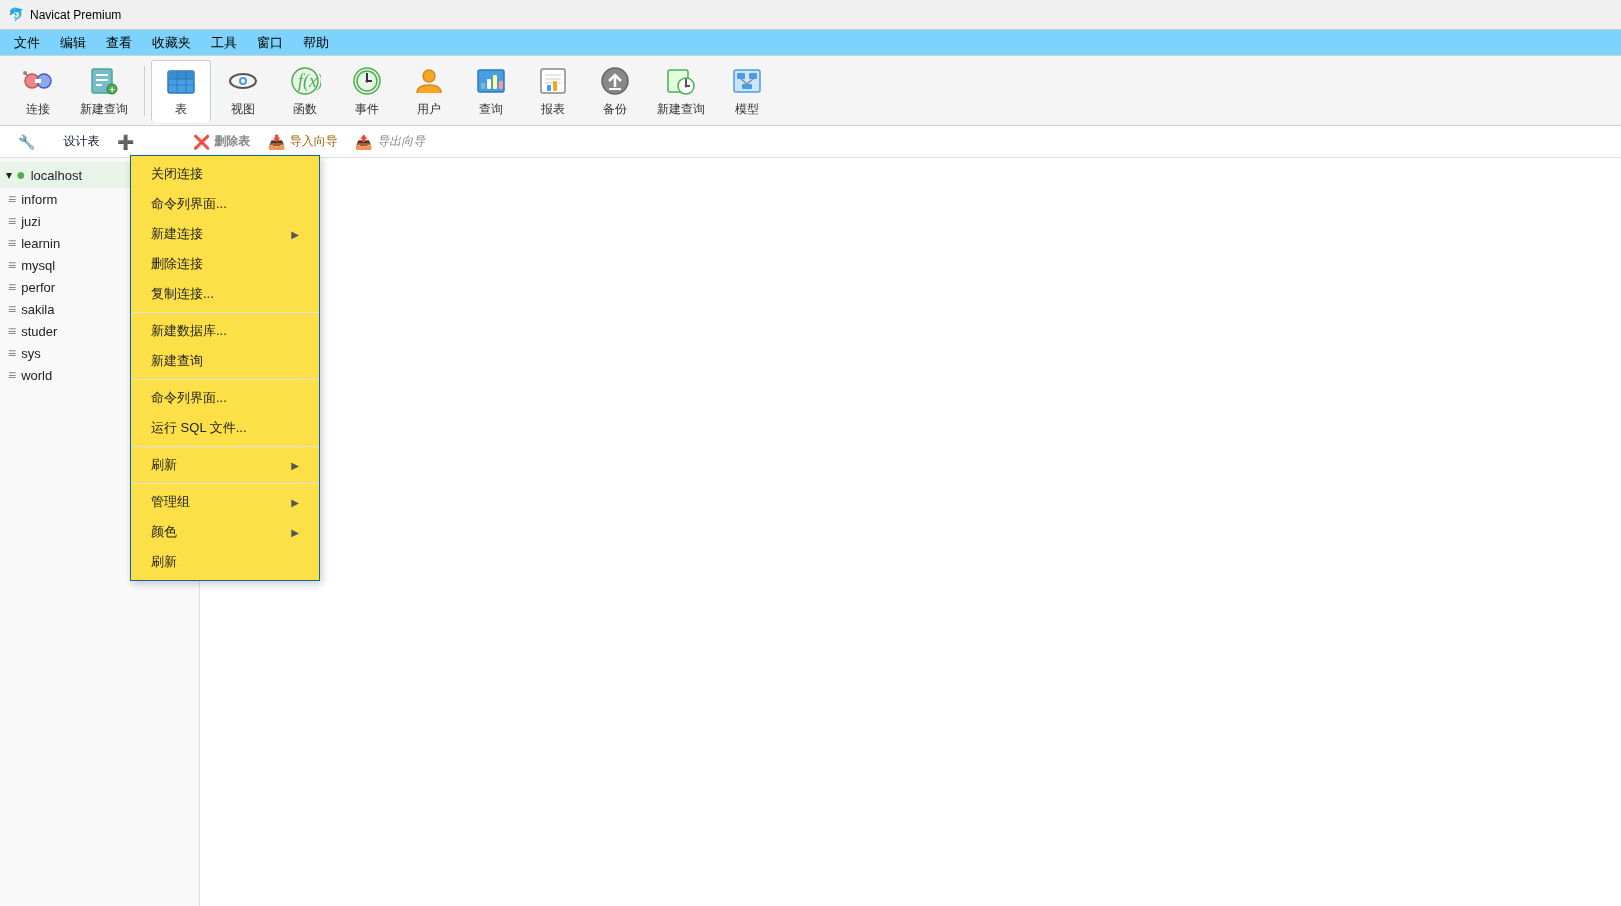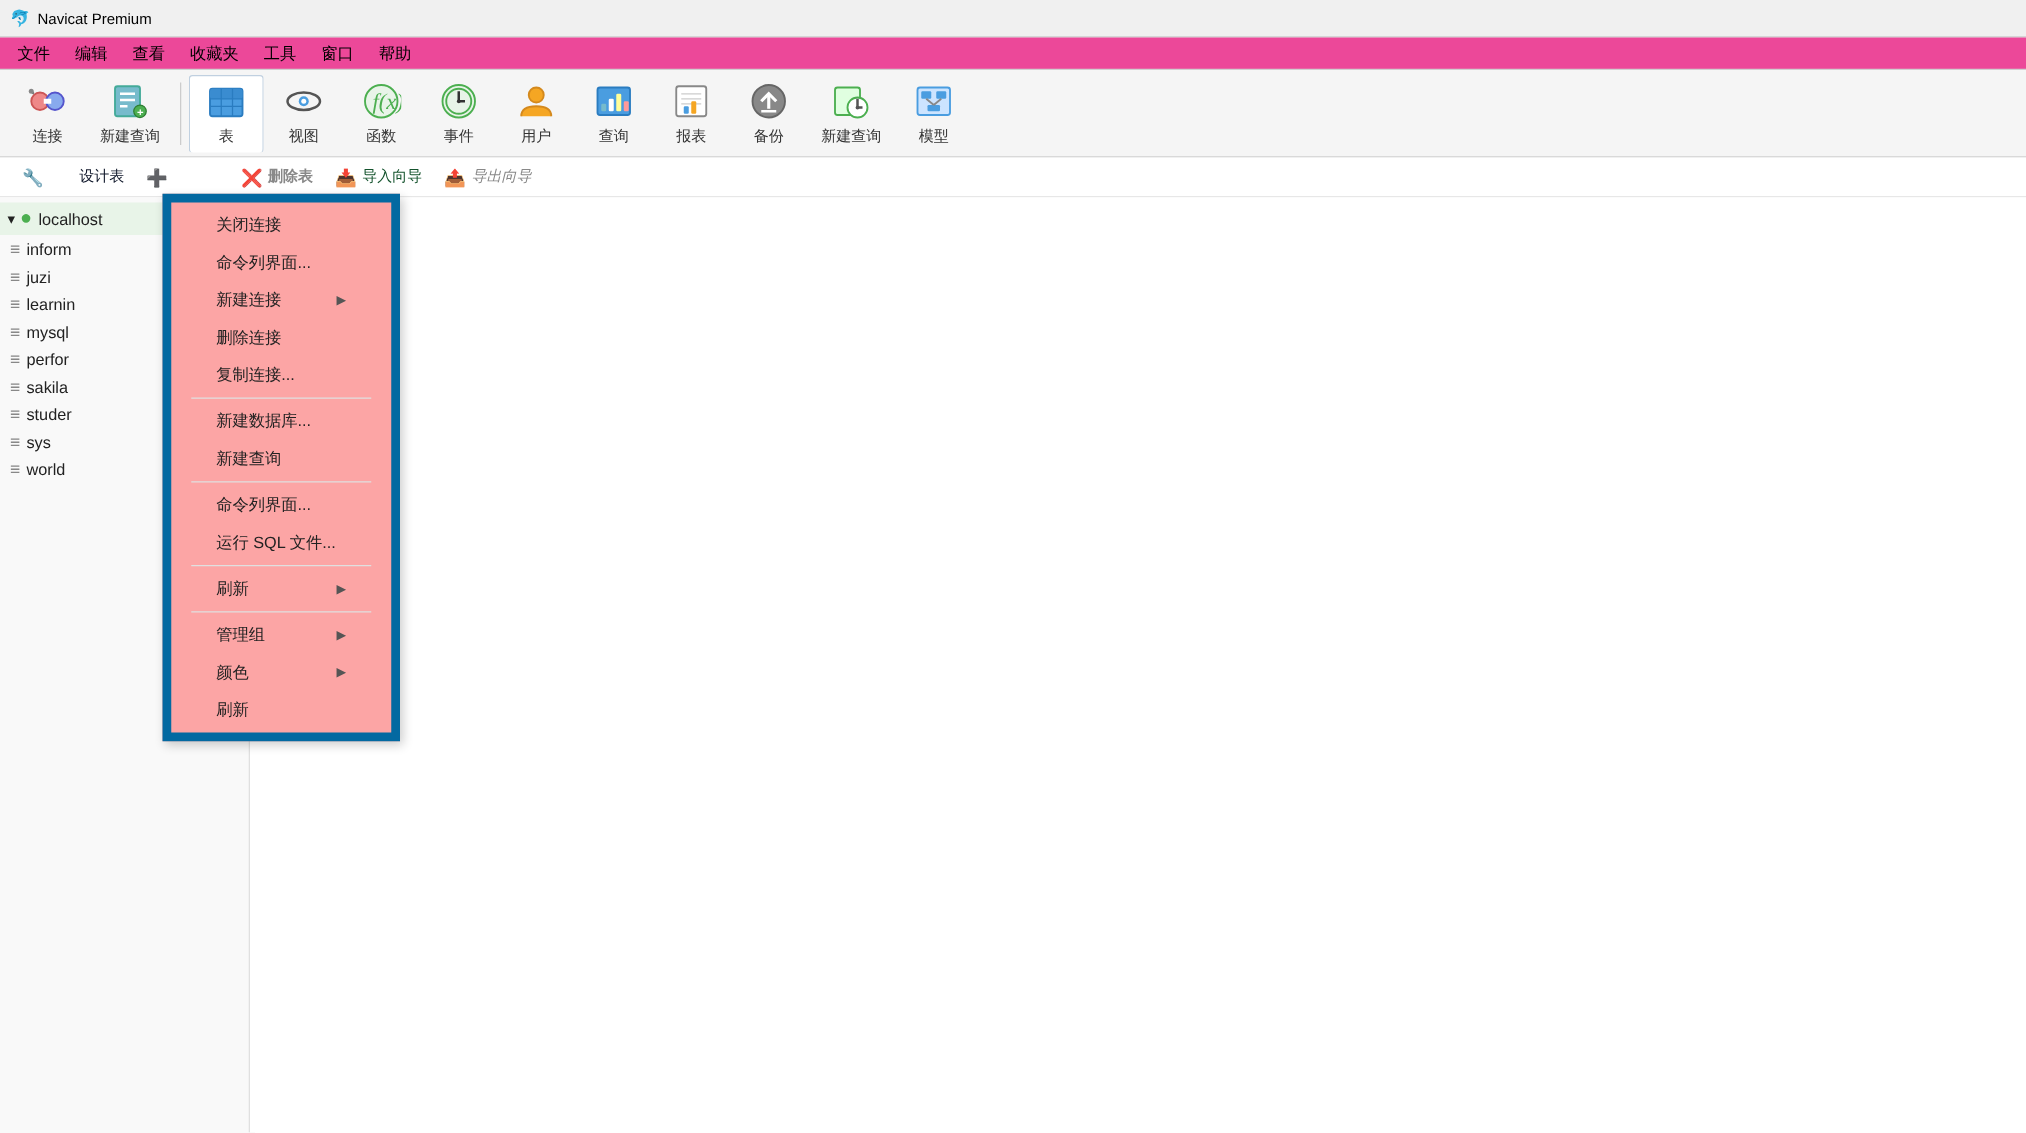--- a/index.html
+++ b/index.html
@@ -27,21 +27,21 @@
       height: 16px;
       margin-right: 6px;
     }
     .title-bar .title-text {
       font-size: 12px;
       color: #000;
     }
 
     
     .menu-bar {
-      background: #ec4899;
+      background: #7dd3fc;
       height: 26px;
       display: flex;
       align-items: center;
       padding: 0 4px;
       border-bottom: 1px solid #d0d0d0;
     }
     .menu-item {
       padding: 2px 10px;
       font-size: 13px;
       cursor: pointer;
@@ -156,26 +156,26 @@
       color: #222;
       font-weight: 500;
       background: #e8f4e8;
     }
 
     
     .context-menu {
       position: absolute;
       left: 130px;
       top: 155px;
-      background: #fca5a5;
-      border: 7px solid #0369a1;
+      background: #fde047;
+      border: 1px solid #0369a1;
       box-shadow: 2px 3px 8px rgba(0,0,0,0.2);
       min-width: 190px;
       z-index: 999;
-      padding: 3px 16px;
+      padding: 3px 0;
     }
     .ctx-item {
       padding: 6px 20px;
       font-size: 13px;
       color: #222;
       cursor: pointer;
       display: flex;
       align-items: center;
       justify-content: space-between;
       white-space: nowrap;
@@ -365,21 +365,21 @@
     <div class="sub-btn" style="color: rgb(153, 153, 153);">
       <span class="sub-icon">➕</span>
       <span style="color: rgb(136, 136, 136); margin-top: 44px;">新建表</span>
     </div>
     <div class="sub-btn" style="color: rgb(153, 153, 153);">
       <span class="sub-icon">❌</span>
       <span style="color: rgb(136, 136, 136); font-weight: bold;">删除表</span>
     </div>
     <div class="sub-btn" style="color: rgb(153, 153, 153);">
       <span class="sub-icon">📥</span>
-      <span style="color: #14532d;">导入向导</span>
+      <span style="color: #a16207;">导入向导</span>
     </div>
     <div class="sub-btn" style="color: rgb(153, 153, 153);">
       <span class="sub-icon">📤</span>
       <span style="color: rgb(136, 136, 136); font-style: italic;">导出向导</span>
     </div>
   </div>
 
 <div class="main-content">
 
   <div class="sidebar">

